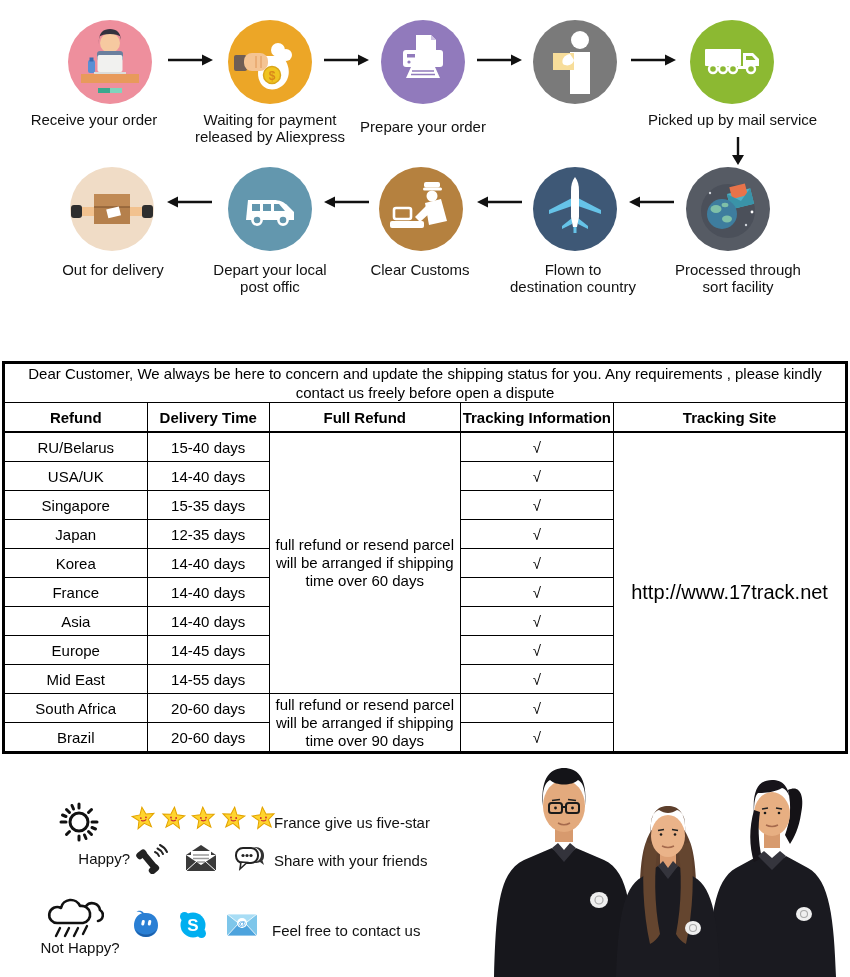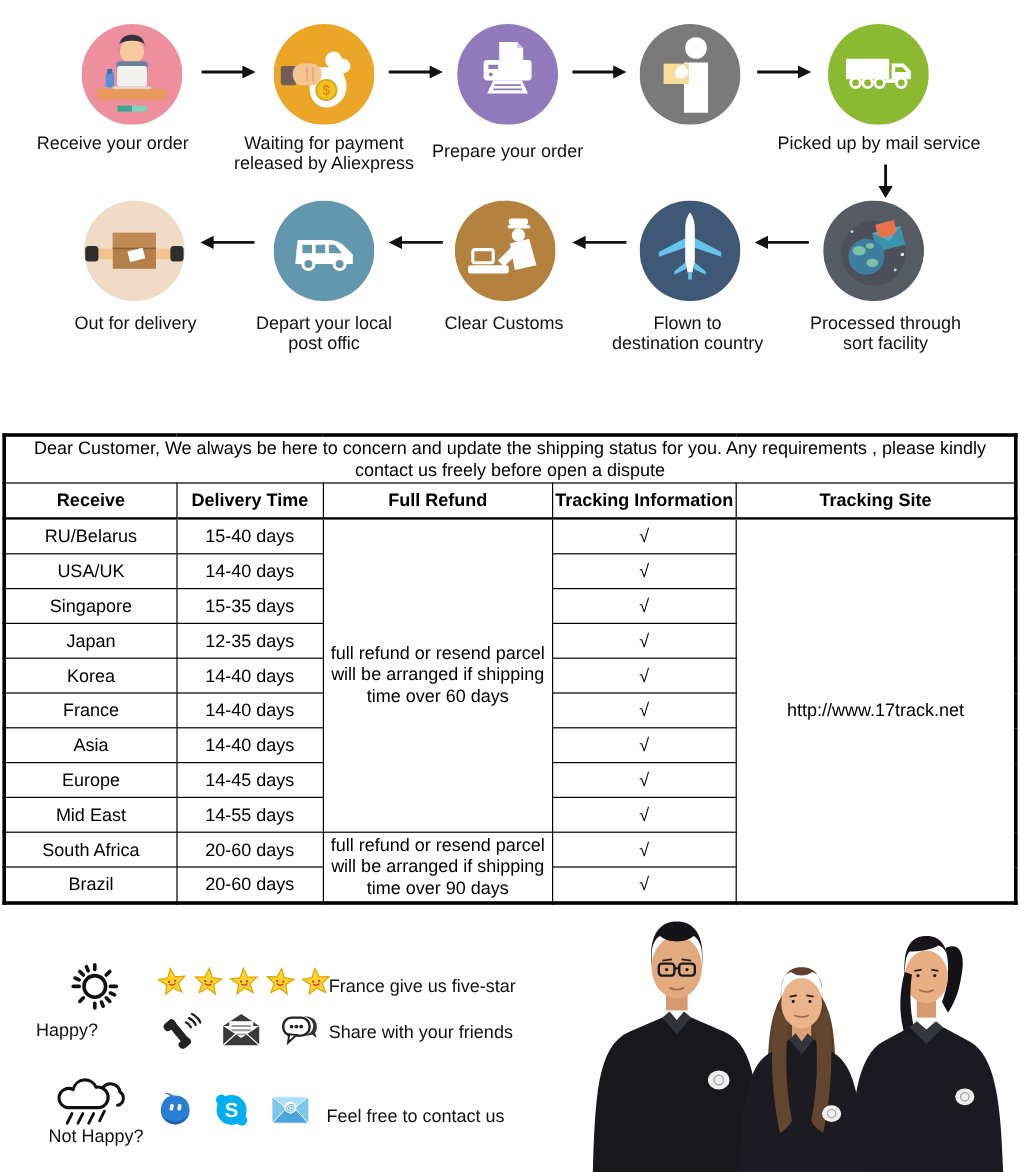--- a/index.html
+++ b/index.html
@@ -16,21 +16,21 @@
   
   .table-wrap{position:absolute;top:361px;left:2px;width:846px;}
   table.ship{border-collapse:collapse;width:846px;table-layout:fixed;
              border:3px solid #000;font-size:15px;}
   table.ship td,table.ship th{border:1px solid #000;vertical-align:middle;
              text-align:center;padding:0;height:28px;overflow:hidden;}
   td.notice-cell{height:49px;text-align:left;padding:2px 22px 4px 52px;
              font-size:15px;line-height:19px;border-bottom:2px solid #000;}
   tr.head th{font-weight:bold;height:28px;border-bottom:2px solid #000;border-top:0;}
   td.refund{text-align:left;padding:0 8px 0 13px;line-height:18px;font-size:15px;}
-  td.site{font-size:15px;}
+  td.site{font-size:20px;}
 
   
   .bottom{position:absolute;top:742px;left:0;width:850px;height:235px;}
   .b-abs{position:absolute;}
   .b-text{font-size:15px;color:#111;}
   .stars{display:flex;gap:5px;}
   .icon-row{display:flex;align-items:center;}
 </style>
 </head>
 <body>
@@ -230,21 +230,21 @@
           <col style="width:122px">
           <col style="width:190px">
           <col style="width:153px">
           <col style="width:232px">
         </colgroup>
       <tbody>
           <tr>
         <td class="notice-cell" colspan="5">Dear Customer, We always be here to concern and update the shipping status for you.  Any requirements , please kindly contact us freely before open a dispute</td>
       </tr>
       <tr class="head">
-        <th>Receive</th>
+        <th>Refund</th>
         <th>Delivery Time</th>
         <th>Full Refund</th>
         <th>Tracking Information</th>
         <th>Tracking Site</th>
       </tr>
       <tr>
         <td>RU/Belarus</td>
         <td>15-40 days</td>
         <td class="refund" rowspan="9">full refund or resend parcel will be arranged if shipping time over 60 days</td>
         <td>√</td>
@@ -317,21 +317,21 @@
         <line x1="9.5" y1="9.5" x2="12.5" y2="12.5"></line>
           <line x1="31.5" y1="31.5" x2="34.5" y2="34.5"></line>
         <line x1="9.5" y1="34.5" x2="12.5" y2="31.5"></line>
           <line x1="31.5" y1="12.5" x2="34.5" y2="9.5"></line>
         <line x1="15" y1="5.5" x2="16.5" y2="9"></line>
           <line x1="27.5" y1="35" x2="29" y2="38.5"></line>
         <line x1="5.5" y1="15" x2="9" y2="16.5"></line>
           <line x1="35" y1="27.5" x2="38.5" y2="29"></line>
       </g>
     </svg>
-    <div class="b-abs b-text" style="left:30px;top:108px;width:100px;text-align:left;">Happy?</div>
+    <div class="b-abs b-text" style="left:30px;top:108px;width:100px;text-align:right;">Happy?</div>
 
     <div class="b-abs stars" style="left:131px;top:64px;">
       <svg width="25" height="25" viewBox="0 0 24 24" style="transform:rotate(-8deg)">
           <path d="M12 1 L14.9 8.1 L22.5 8.6 L16.6 13.5 L18.5 20.9 L12 16.7 L5.5 20.9 L7.4 13.5 L1.5 8.6 L9.1 8.1 Z" fill="#ffd42e" stroke="#e3a400" stroke-width="1"></path>
           <circle cx="9.5" cy="11.3" r="0.9" fill="#c33"></circle>
           <circle cx="14.5" cy="11.3" r="0.9" fill="#c33"></circle>
           <path d="M9.5,13.3 Q12,15.4 14.5,13.3" stroke="#c33" stroke-width="1.1" fill="none"></path>
         </svg>
       <svg width="25" height="25" viewBox="0 0 24 24" style="transform:rotate(5deg)">
           <path d="M12 1 L14.9 8.1 L22.5 8.6 L16.6 13.5 L18.5 20.9 L12 16.7 L5.5 20.9 L7.4 13.5 L1.5 8.6 L9.1 8.1 Z" fill="#ffd42e" stroke="#e3a400" stroke-width="1"></path>

